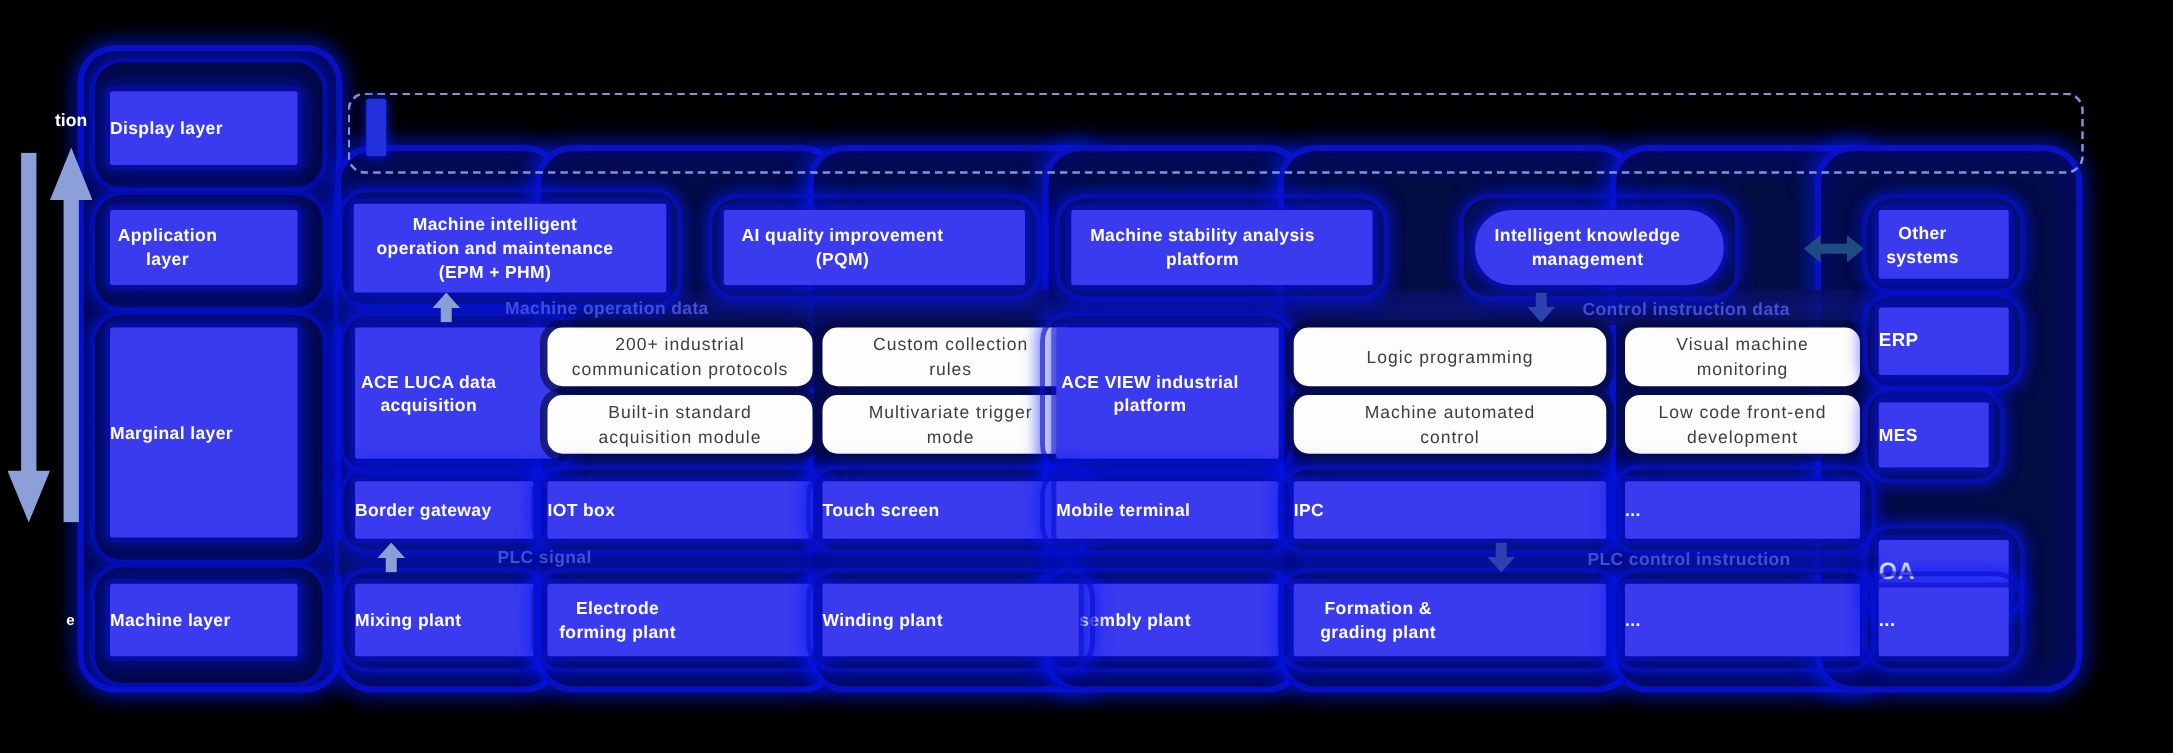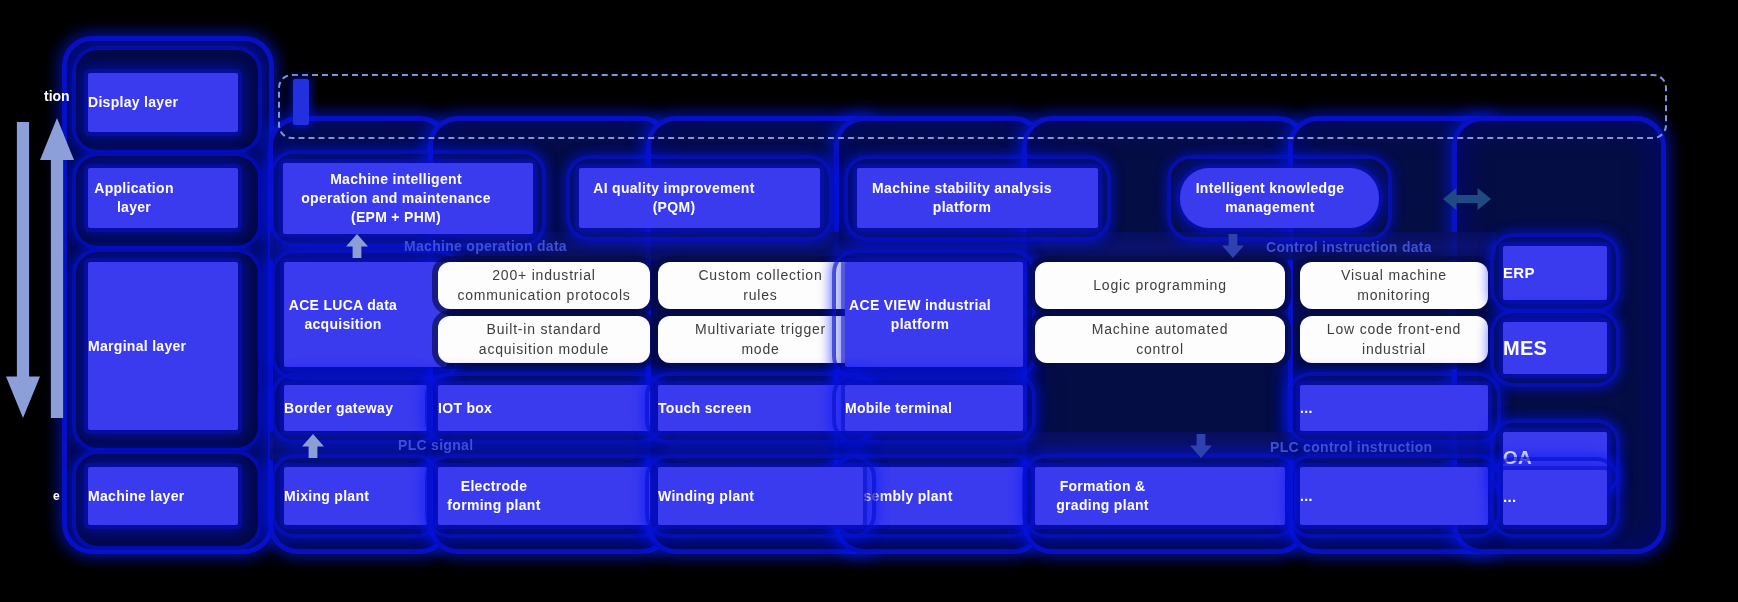--- a/index.html
+++ b/index.html
@@ -126,20 +126,23 @@
   </div>
   <div class="bluebox haloed" style="left:579px;top:168px;width:241px;height:60px;">
     <span class="span-limit" style="max-width:190px;">AI quality improvement (PQM)</span>
   </div>
   <div class="bluebox haloed" style="left:857px;top:168px;width:241px;height:60px;">
     <span class="span-limit" style="max-width:210px;">Machine stability analysis platform</span>
   </div>
   <div class="bluebox haloed" style="left:1180px;top:168px;width:199px;height:60px;border-radius:29px;">
     <span class="span-limit" style="max-width:180px;">Intelligent knowledge management</span>
   </div>
+  <div class="bluebox haloed" style="left:1503px;top:168px;width:104px;height:55px;">
+    <span class="span-limit" style="max-width:70px;">Other systems</span>
+  </div>
   <div class="arrow double-arrow" style="left:1443px;top:188px;"></div>
 
   <div class="arrow arrow-up-small" style="left:346px;top:234px;"></div>
   <div class="flow-label" style="left:404px;top:238px;">Machine operation data</div>
   <div class="arrow arrow-down-small" style="left:1222px;top:234px;"></div>
   <div class="flow-label" style="left:1266px;top:239px;">Control instruction data</div>
 
   <div class="bluebox haloed" style="left:284px;top:262px;width:163px;height:105px;">
     <span class="span-limit" style="max-width:118px;">ACE LUCA data acquisition</span>
   </div>
@@ -161,34 +164,37 @@
   <div class="whitebox" style="left:1035px;top:262px;width:250px;height:47px;">
     <span class="span-limit">Logic programming</span>
   </div>
   <div class="whitebox" style="left:1035px;top:316px;width:250px;height:47px;">
     <span class="span-limit" style="max-width:160px;">Machine automated control</span>
   </div>
   <div class="whitebox" style="left:1300px;top:262px;width:188px;height:47px;">
     <span class="span-limit" style="max-width:140px;">Visual machine monitoring</span>
   </div>
   <div class="whitebox" style="left:1300px;top:316px;width:188px;height:47px;">
-    <span class="span-limit" style="max-width:170px;">Low code front-end industrial</span>
+    <span class="span-limit" style="max-width:170px;">Low code front-end development</span>
   </div>
 
   <div class="bluebox haloed" style="left:284px;top:385px;width:143px;height:46px;">
     <span class="span-limit">Border gateway</span>
   </div>
   <div class="bluebox haloed" style="left:438px;top:385px;width:212px;height:46px;">
     <span class="span-limit">IOT box</span>
   </div>
   <div class="bluebox haloed" style="left:658px;top:385px;width:205px;height:46px;">
     <span class="span-limit">Touch screen</span>
   </div>
   <div class="bluebox haloed" style="left:845px;top:385px;width:178px;height:46px;">
     <span class="span-limit">Mobile terminal</span>
+  </div>
+  <div class="bluebox haloed" style="left:1035px;top:385px;width:250px;height:46px;">
+    <span class="span-limit">IPC</span>
   </div>
   <div class="bluebox haloed" style="left:1300px;top:385px;width:188px;height:46px;">
     <span class="span-limit">...</span>
   </div>
 
   <div class="arrow arrow-up-small" style="left:302px;top:434px;"></div>
   <div class="flow-label" style="left:398px;top:437px;">PLC signal</div>
   <div class="arrow arrow-down-small" style="left:1190px;top:434px;"></div>
   <div class="flow-label" style="left:1270px;top:439px;">PLC control instruction</div>
 
@@ -207,21 +213,21 @@
   <div class="bluebox haloed" style="left:1035px;top:467px;width:250px;height:58px;">
     <span class="span-limit" style="max-width:135px;">Formation &amp; grading plant</span>
   </div>
   <div class="bluebox haloed" style="left:1300px;top:467px;width:188px;height:58px;">
     <span class="span-limit">...</span>
   </div>
 
   <div class="bluebox haloed" style="left:1503px;top:246px;width:104px;height:54px;font-size:15px;">
     <span class="span-limit">ERP</span>
   </div>
-  <div class="bluebox haloed" style="left:1503px;top:322px;width:104px;height:52px;font-size:20px;">
+  <div class="bluebox haloed" style="left:1503px;top:322px;width:88px;height:52px;font-size:14px;">
     <span class="span-limit">MES</span>
   </div>
   <div class="bluebox haloed" style="left:1503px;top:396px;width:104px;height:52px;font-size:19px;margin-top:36px;">
     <span class="span-limit">OA</span>
   </div>
   <div class="bluebox haloed" style="left:1503px;top:470px;width:104px;height:55px;font-size:15px;">
     <span class="span-limit">...</span>
   </div>
 
 </div>

